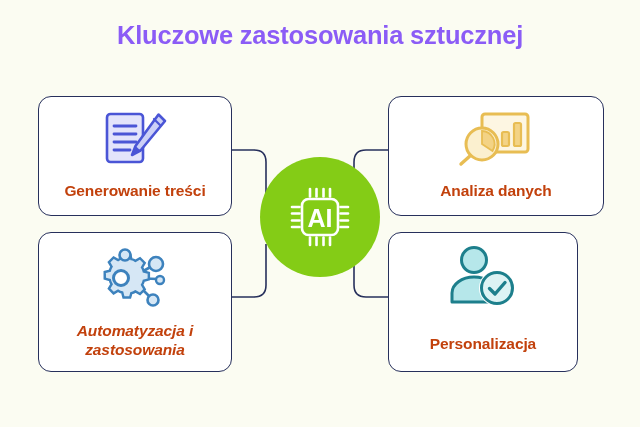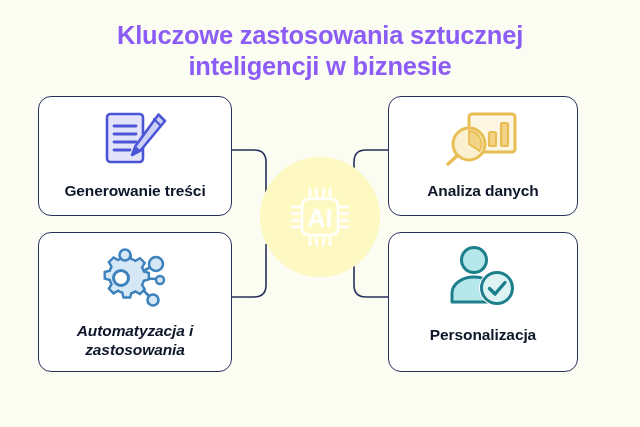--- a/index.html
+++ b/index.html
@@ -53,66 +53,65 @@
     flex-direction: column;
     align-items: center;
     justify-content: flex-start;
   }
   .card-icon {
     display: flex;
     align-items: center;
     justify-content: center;
   }
   .card-label {
-    color: #0f172a;
+    color: #c2410c;
     font-size: 15.5px;
     font-weight: bold;
     text-align: center;
     line-height: 19px;
     letter-spacing: -0.1px;
     padding: 0 6px;
   }
 
   #card-content   { left: 38px;  top: 96px;  width: 194px; height: 120px; }
-  #card-analytics { left: 388px; top: 96px;  width: 190px; height: 120px; }
+  #card-analytics { left: 388px; top: 96px;  width: 216px; height: 120px; }
   #card-automation{ left: 38px;  top: 232px; width: 194px; height: 140px; }
   #card-personal  { left: 388px; top: 232px; width: 190px; height: 140px; }
 
   #card-content   .card-icon { margin-top: 11px; }
   #card-analytics .card-icon { margin-top: 11px; }
   #card-automation .card-icon { margin-top: 12px; }
   #card-personal  .card-icon { margin-top: 12px; }
 
   #card-content   .card-label { margin-top: 11px; }
   #card-analytics .card-label { margin-top: 11px; }
   #card-automation .card-label { margin-top: 10px; font-style: italic; }
-  #card-personal  .card-label { margin-top: 16px; }
+  #card-personal  .card-label { margin-top: 25px; }
 
   
   #hub {
     position: absolute;
     left: 260px;
     top: 157px;
     width: 120px;
     height: 120px;
     border-radius: 50%;
-    background: #fef9c3;
+    background: #84cc16;
     display: flex;
     align-items: center;
     justify-content: center;
   }
 </style>
 </head>
 <body>
 
 <div id="stage">
 
   <div id="title">
     <span class="tline">Kluczowe zastosowania sztucznej</span>
-    <span class="tline">inteligencji w biznesie</span>
   </div>
 
   <svg id="connectors" viewBox="0 0 640 427" fill="none">
 
     <path d="M232 150 L254 150 Q266 150 266 162 L266 196" stroke="#27305c" stroke-width="1.6" fill="none"></path>
 
     <path d="M232 297 L254 297 Q266 297 266 285 L266 244" stroke="#27305c" stroke-width="1.6" fill="none"></path>
 
     <path d="M388 150 L366 150 Q354 150 354 162 L354 196" stroke="#27305c" stroke-width="1.6" fill="none"></path>
 

